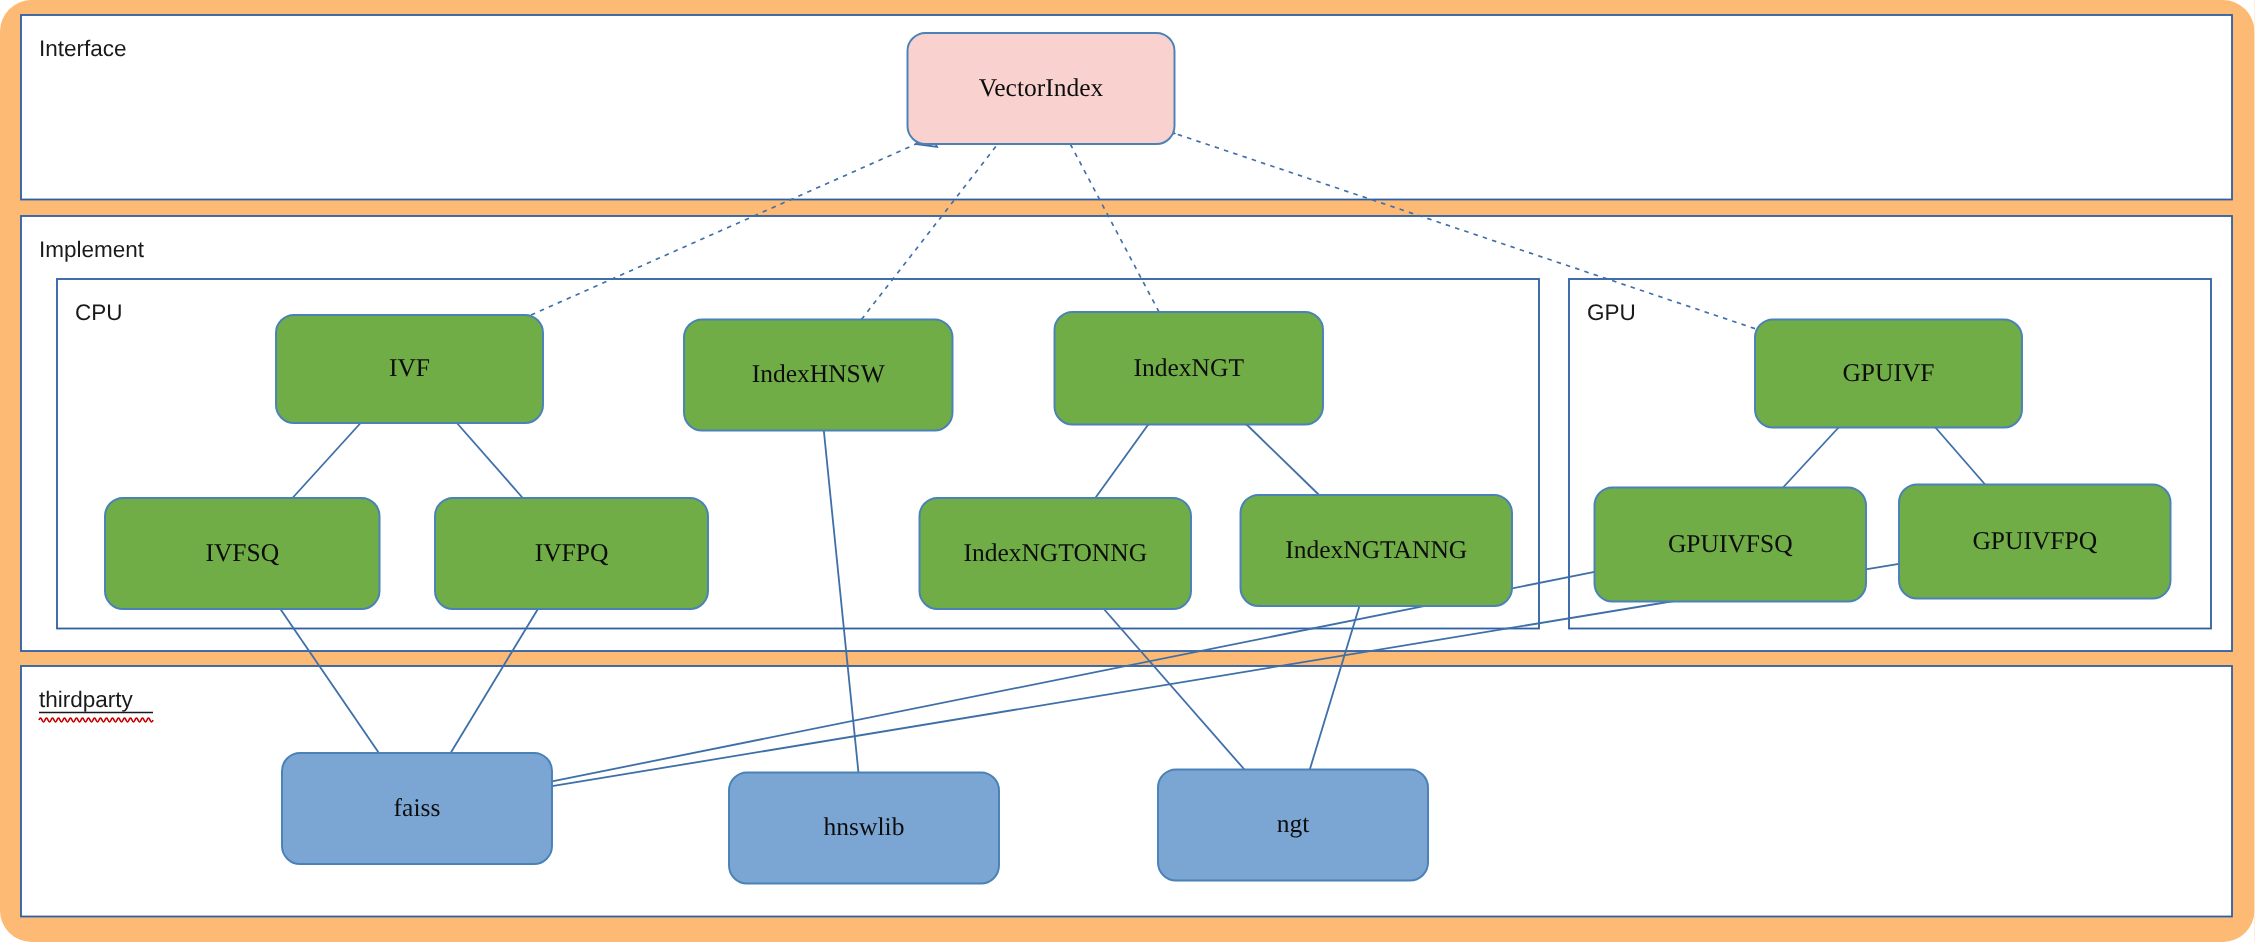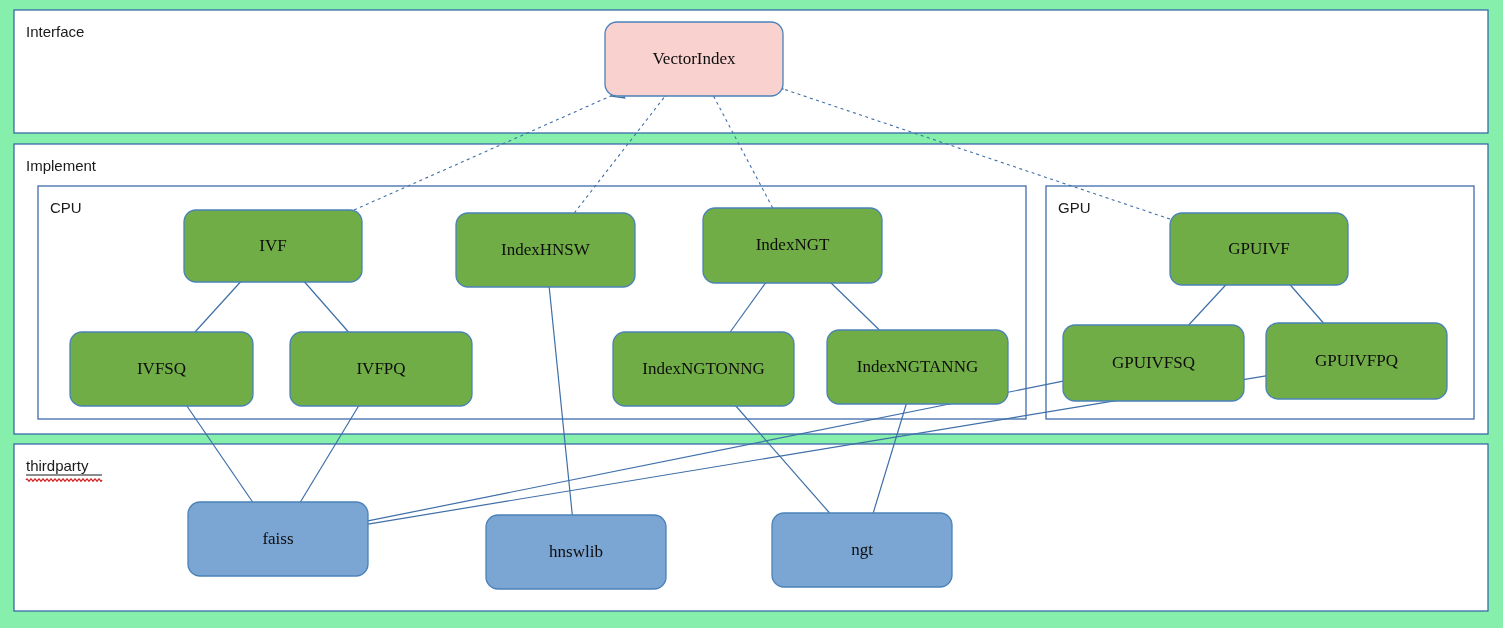--- a/index.html
+++ b/index.html
@@ -1,18 +1,18 @@
 <!DOCTYPE html>
 <html><head>
 <meta charset="utf-8">
 <style>
   html,body{margin:0;padding:0;background:#ffffff;}
   body{width:1503px;height:628px;overflow:hidden;
        font-family:"Liberation Sans",sans-serif;}
-  #stage{position:relative;width:1503px;height:628px;background:#86efac;}
+  #stage{position:relative;width:1503px;height:628px;background:#fdba74;border-radius:21px;}
   svg.diagram{position:absolute;left:0;top:0;width:1503px;height:628px;}
   .group-label{font-family:"Liberation Sans",sans-serif;font-size:15px;fill:#1a1a1a;}
   .node-label{font-family:"Liberation Serif",serif;font-size:17px;fill:#0d0d0d;
               text-anchor:middle;dominant-baseline:middle;}
   .container-rect{fill:#ffffff;stroke:#2e5fa3;stroke-width:1.2;}
   .node-rect{stroke:#4a82b8;stroke-width:1.3;}
   .edge{stroke:#3e6fa8;stroke-width:1.2;fill:none;}
   .edge-dotted{stroke:#3e6fa8;stroke-width:1.1;fill:none;stroke-dasharray:3,3.5;}
   .tri-open{fill:#ffffff;stroke:#3e6fa8;stroke-width:1.2;}
   .diamond-filled{fill:#1f5aa0;stroke:#1f5aa0;stroke-width:1;}

